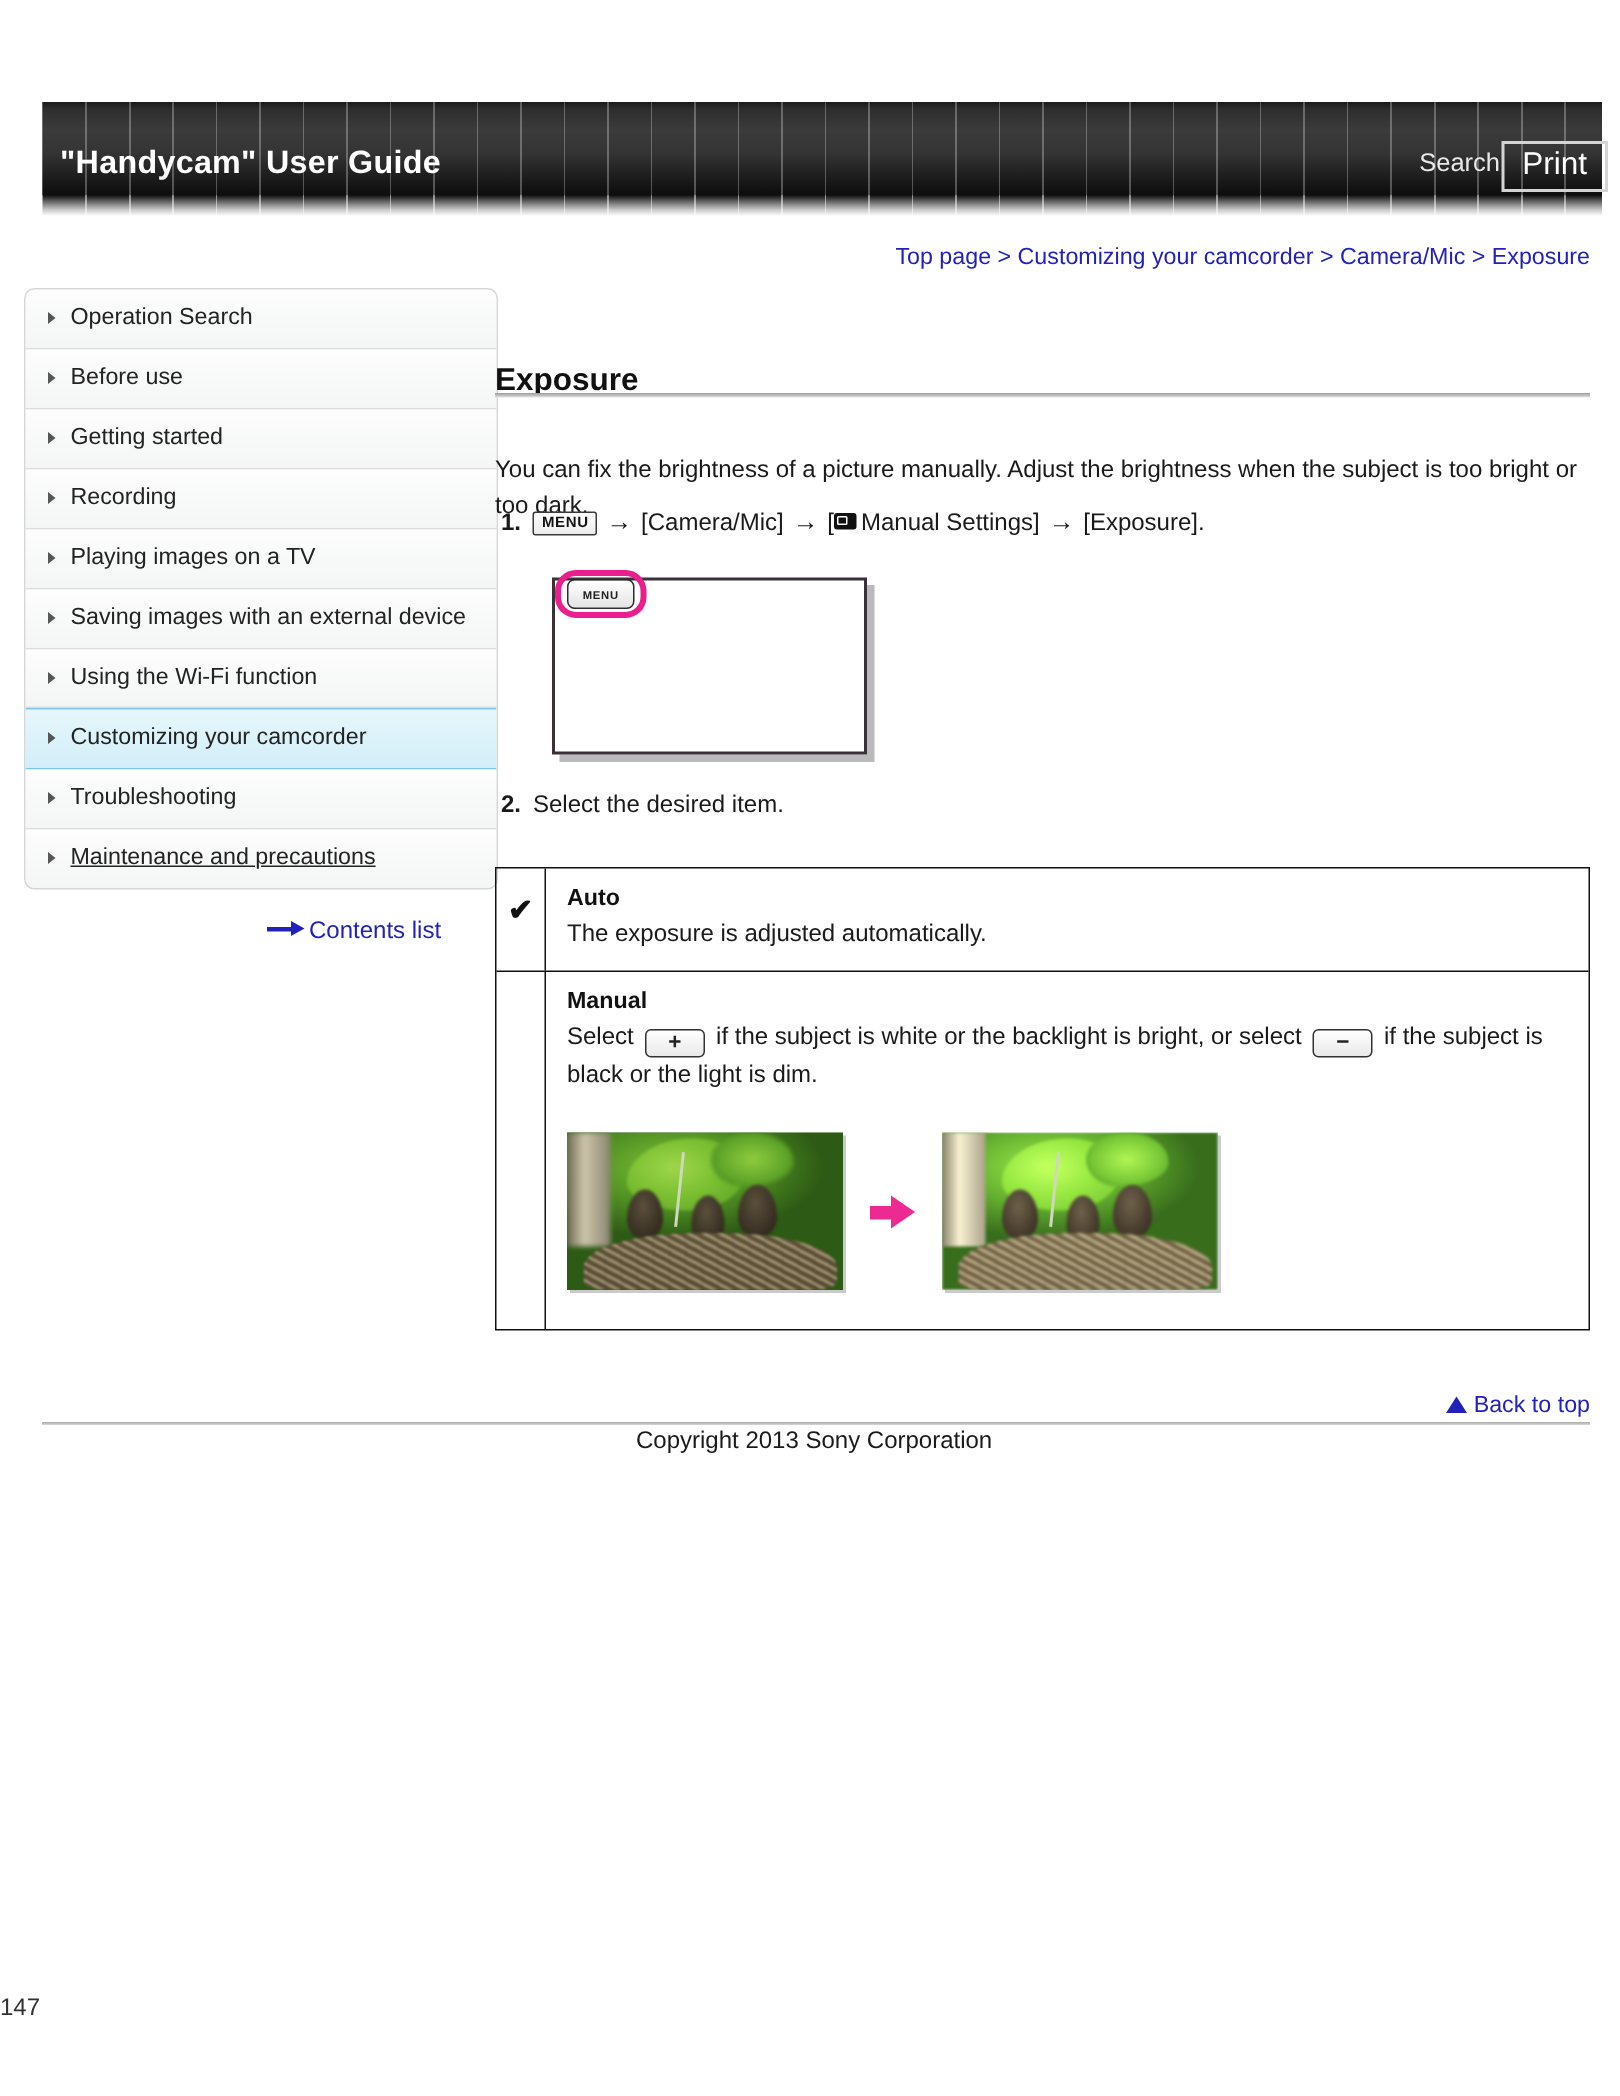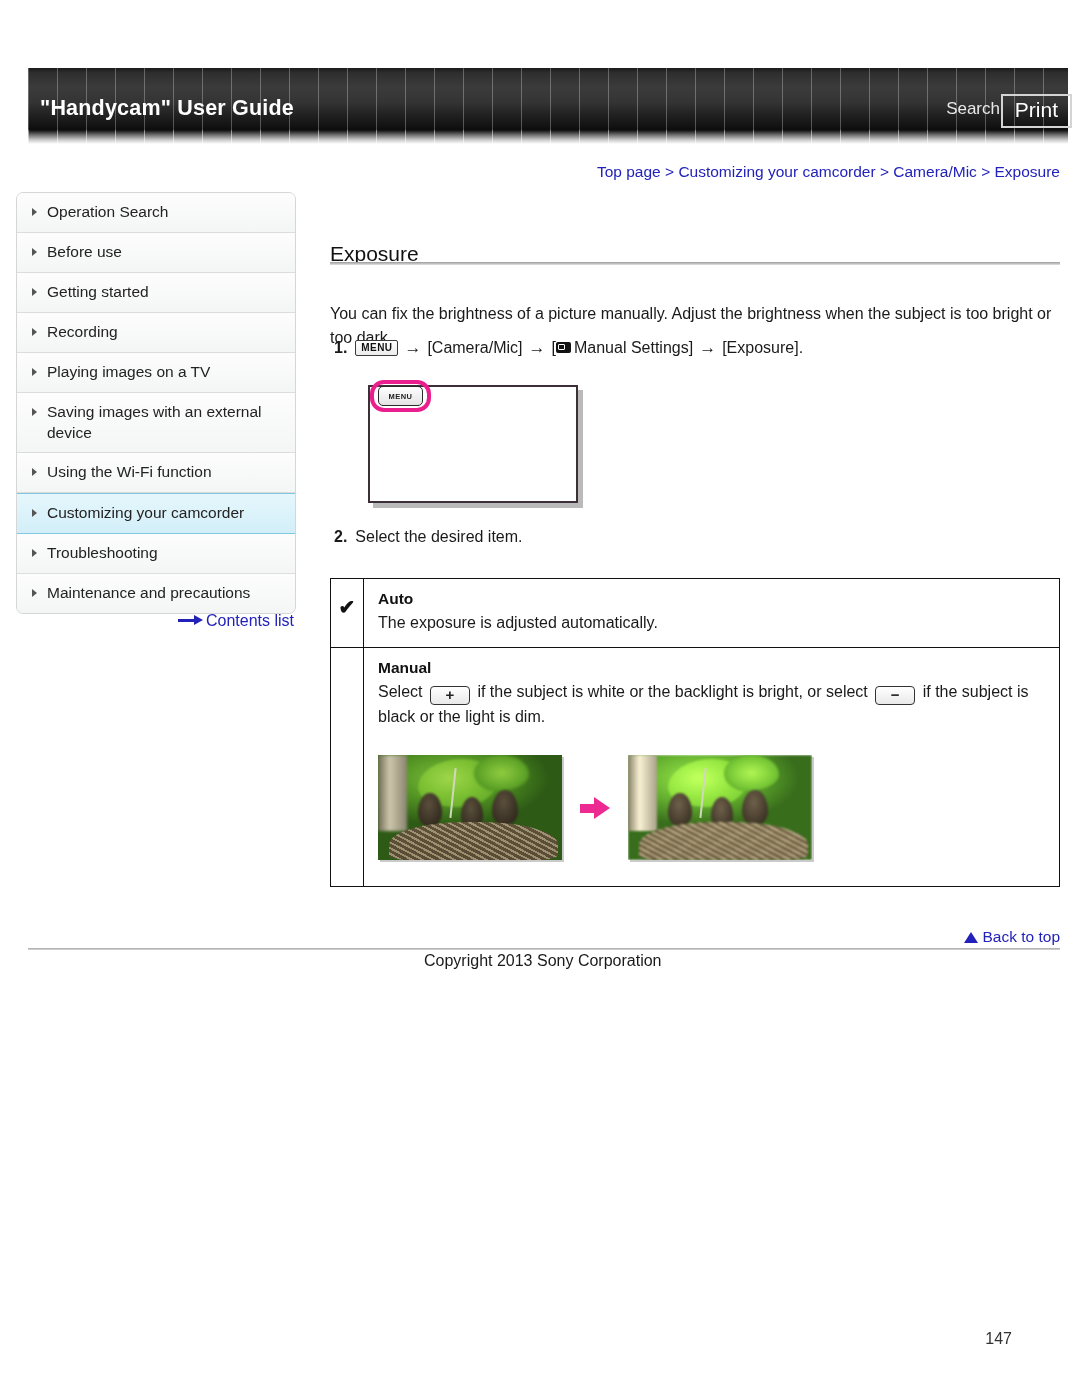--- a/index.html
+++ b/index.html
@@ -70,38 +70,38 @@
     padding: 2px 12px 4px 12px;
     white-space: nowrap;
     background: transparent;
   }
 
   
   .sidebar {
     position: absolute;
     left: 16px;
     top: 192px;
-    width: 280px;
+    width: 316px;
     border: 1px solid #d6d6d6;
     border-radius: 7px;
     background: linear-gradient(to bottom, #fbfbfb 0%, #f2f3f3 100%);
     box-sizing: border-box;
     overflow: hidden;
   }
   .nav-item {
     position: relative;
     padding: 9px 10px 9px 30px;
     font-size: 15.5px;
     color: #232323;
     line-height: 1.35;
     border-bottom: 1px solid #dcdcdc;
     background: linear-gradient(to bottom, #fdfdfd 0%, #f4f5f5 100%);
     box-sizing: border-box;
   }
-  .nav-item:last-child { border-bottom: none; }
+  .nav-item:last-child { border-bottom: none; text-decoration: underline; }
   .nav-item .bullet {
     position: absolute;
     left: 15px;
     top: 15px;
     width: 0; height: 0;
     border-left: 5px solid #555;
     border-top: 4px solid transparent;
     border-bottom: 4px solid transparent;
   }
   .nav-item.selected {
@@ -151,21 +151,21 @@
     text-align: right;
     font-size: 15.5px;
     color: #2222bb;
     white-space: nowrap;
   }
   .page-title {
     position: absolute;
     left: 330px;
     top: 228px;
     font-size: 21px;
-    font-weight: normal;
+    font-weight: bold;
     color: #111;
   }
   .title-rule {
     position: absolute;
     left: 330px;
     top: 262px;
     width: 730px;
     height: 3px;
     background: linear-gradient(to bottom, #9c9c9c 0%, #bdbdbd 50%, #e3e3e3 100%);
   }
@@ -468,21 +468,21 @@
     top: 952px;
     font-size: 16px;
     color: #1a1a1a;
     white-space: nowrap;
   }
   .page-num {
     position: absolute;
     left: 0;
     top: 1330px;
     width: 1012px;
-    text-align: right;
+    text-align: left;
     font-size: 16px;
     color: #333;
   }
 </style>
 </head>
 <body>
 
 <div class="header"></div>
 <div class="header-fade"></div>
 <div class="site-title">"Handycam" User Guide</div>

